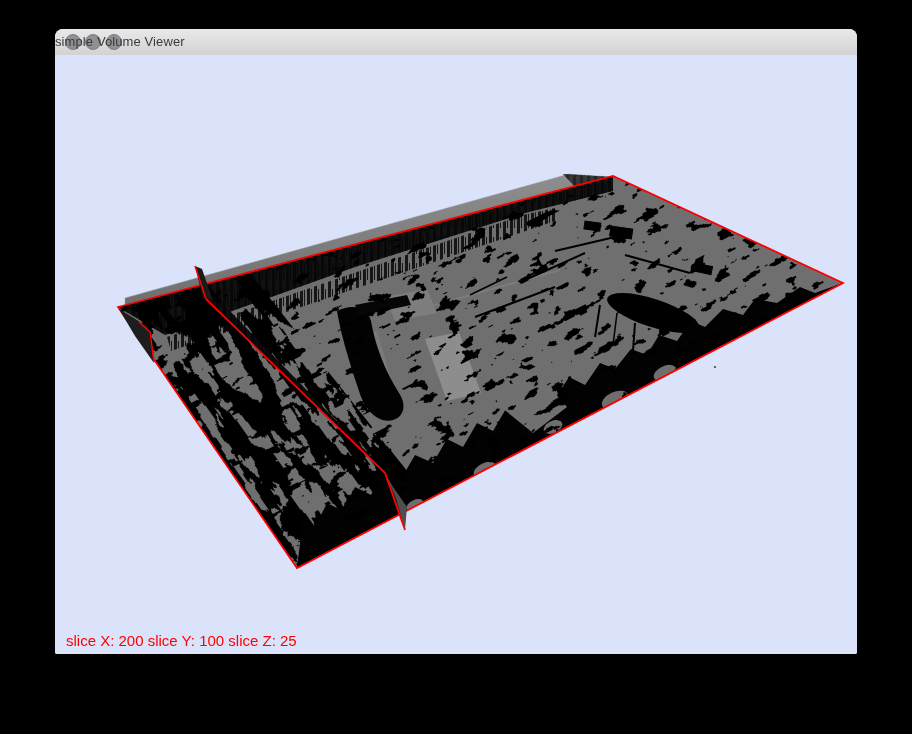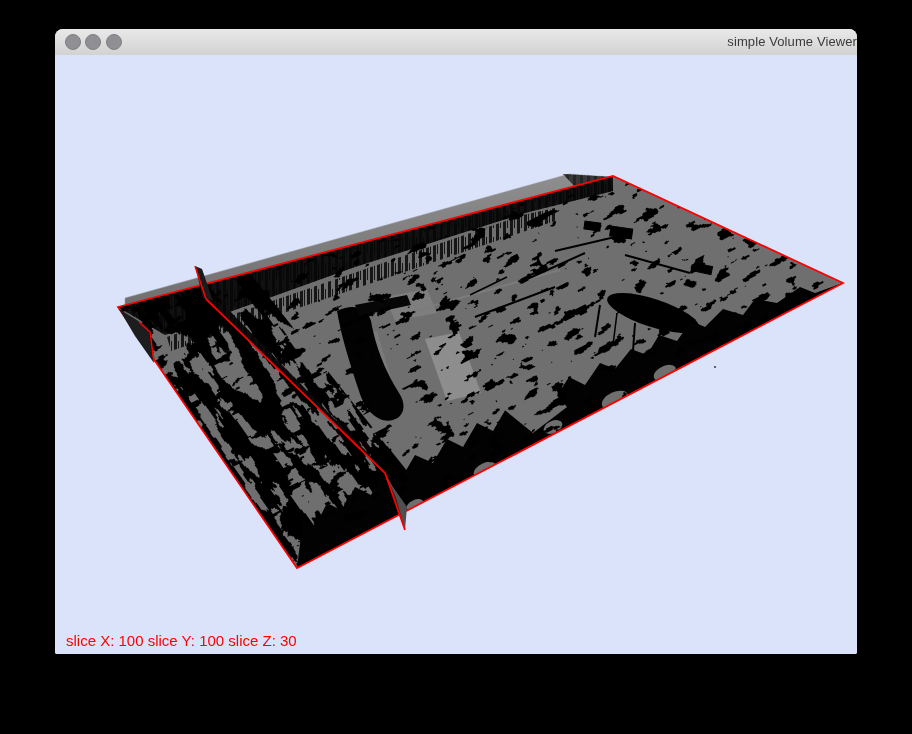--- a/index.html
+++ b/index.html
@@ -5,21 +5,21 @@
   html,body{margin:0;padding:0;background:var(--frame,#000);}
   body{width:912px;height:734px;position:relative;overflow:hidden;
        font-family:"Liberation Sans","DejaVu Sans",sans-serif;}
   .window{position:absolute;left:55px;top:29px;width:802px;height:625px;
           border-radius:8px 8px 2px 2px;overflow:hidden;background:var(--viewport-bg,#dbe3fa);
           box-shadow:0 0 0 1px rgba(0,0,0,.55);}
   .titlebar{position:absolute;left:0;top:0;width:802px;height:26px;
             background:linear-gradient(var(--titlebar-top,#e9e9e9),var(--titlebar-bottom,#d2d2d2));
             border-bottom:1px solid #adadad;}
   .title{position:absolute;left:0;right:0;top:0;height:26px;line-height:26px;
-         text-align:right;font-size:13px;font-weight:500;color:var(--title-text,#3b3b3b);
+         text-align:left;font-size:13px;font-weight:500;color:var(--title-text,#3b3b3b);
          letter-spacing:.1px;}
   .tl-btn{position:absolute;top:5px;width:16px;height:16px;border-radius:50%;
           background:var(--traffic-light,#8f8f94);border:1px solid #7e7e83;
           box-sizing:border-box;padding:0;}
   .tl-close{left:10px;} .tl-min{left:30px;} .tl-zoom{left:51px;}
   .viewport{position:absolute;left:0;top:26px;width:802px;height:599px;
             background:var(--viewport-bg,#dbe3fa);}
   .viewport svg{display:block;}
   .status{position:absolute;left:11px;top:577px;font-size:15px;
           color:var(--status-text,#f00);white-space:pre;}
@@ -152,15 +152,15 @@
         <path d="M140,211 L147,214 L158,246 L148,243 Z" fill="#1a1a1a"></path>
         <line x1="140" y1="211" x2="151" y2="244" class="red-line" stroke-width="1.5"></line>
         <path d="M151,244 L167,248 L342,428 L330,418 Z" fill="#0d0d0d"></path>
         <path d="M151,244 L167,248 L342,428 L330,418 Z" fill="url(#streaks)" opacity="0.55"></path>
         <path d="M330,418 L350,475 L352,452 L338,432 Z" fill="#4f4f4f"></path>
         <path d="M330,418 L350,475 L341,443 Z" fill="#222"></path>
         <path d="M151,244 L330,418 L350,475" class="red-line" stroke-width="1.8"></path>
       </g>
     </svg>
 
-    <div class="status">slice X: 100 slice Y: 100 slice Z: 30</div>
+    <div class="status">slice X: 200 slice Y: 100 slice Z: 25</div>
   </div>
 </div>
 
 </body></html>

